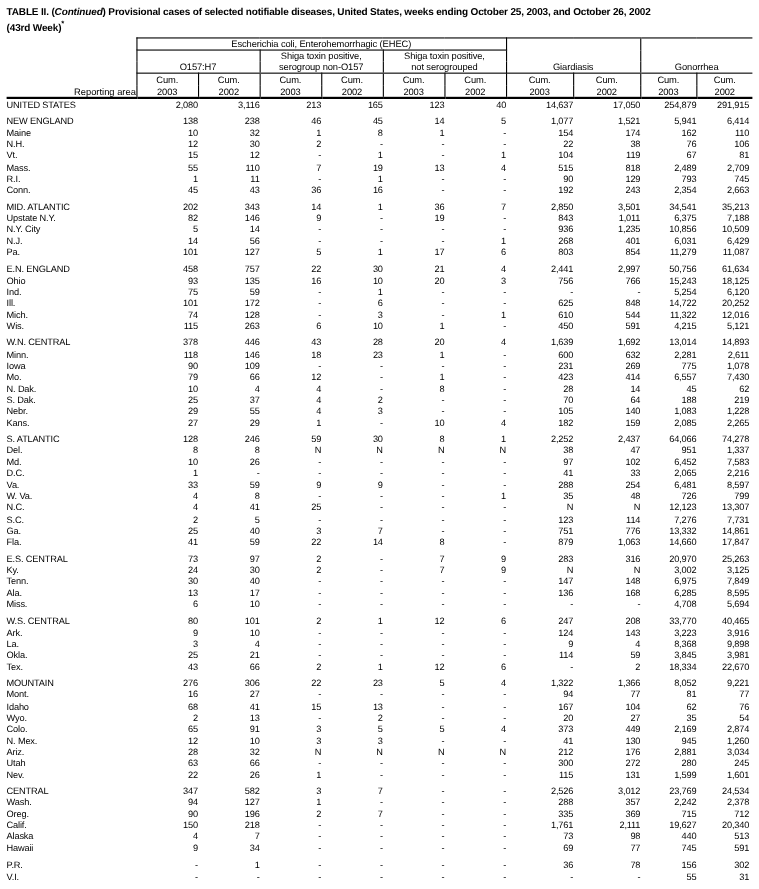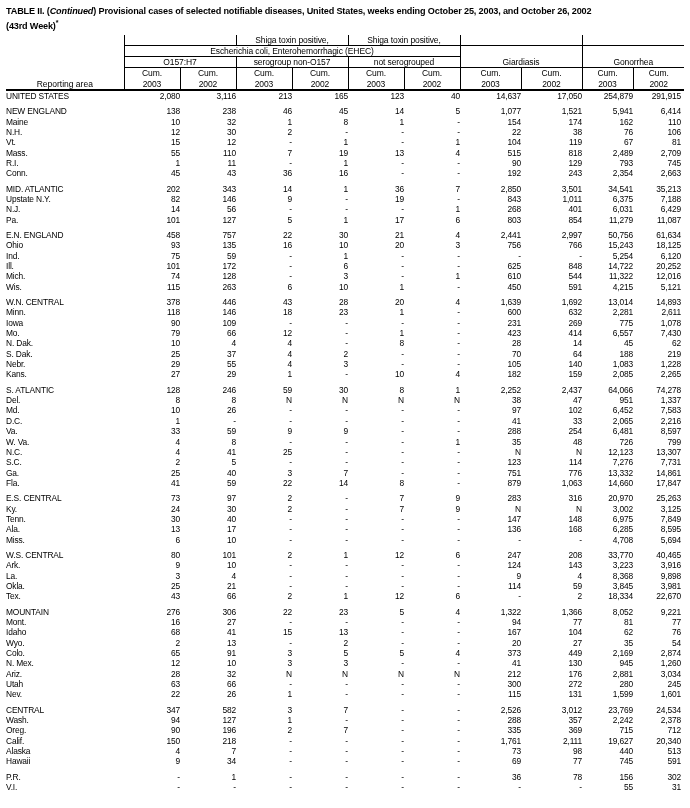--- a/index.html
+++ b/index.html
@@ -51,21 +51,21 @@
 
   
   .hdr {
     text-align: center;
     font-size: 8.5px;
     line-height: 10.2px;
     letter-spacing: -0.1px;
     padding-bottom: 1px;
   }
   .hdr-area {
-    text-align: center;
+    text-align: right;
     font-size: 8.5px;
     padding-left: 2px;
     padding-bottom: 1px;
   }
   .bb { border-bottom: 1.1px solid #000; }
   .bt { border-top: 1.1px solid #000; }
   .bl { border-left: 1.1px solid #000; }
   .br { border-right: 1.1px solid #000; }
   .thick-bb { border-bottom: 2px solid #000; }
 
@@ -114,32 +114,32 @@
         <col style="width:56px">
       <col style="width:61px">
         <col style="width:61px">
       <col style="width:51px">
         <col style="width:51px">
     </colgroup>
     <thead>
 
       <tr>
         <td class="hdr">&nbsp;</td>
+        <td class="hdr bl bt bb br" colspan="6"><span class="ital">Escherichia coli</span><span>, Enterohemorrhagic (EHEC)</span></td>
+        <td class="hdr bt" colspan="2">&nbsp;</td>
+        <td class="hdr bl bt" colspan="2">&nbsp;</td>
+      </tr>
+
+      <tr>
+        <td class="hdr">&nbsp;</td>
         <td class="hdr bl" colspan="2"></td>
         <td class="hdr bl" colspan="2">Shiga toxin positive,</td>
         <td class="hdr bl br" colspan="2">Shiga toxin positive,</td>
         <td class="hdr" colspan="2"></td>
         <td class="hdr bl" colspan="2"></td>
-      </tr>
-
-      <tr>
-        <td class="hdr">&nbsp;</td>
-        <td class="hdr bl bt bb br" colspan="6"><span class="ital">Escherichia coli</span><span>, Enterohemorrhagic (EHEC)</span></td>
-        <td class="hdr bt" colspan="2">&nbsp;</td>
-        <td class="hdr bl bt" colspan="2">&nbsp;</td>
       </tr>
 
       <tr>
         <td class="hdr">&nbsp;</td>
         <td class="hdr bl bb" colspan="2">O157:H7</td>
         <td class="hdr bl bb" colspan="2">serogroup non-O157</td>
         <td class="hdr bl bb br" colspan="2">not serogrouped</td>
         <td class="hdr bb" colspan="2">Giardiasis</td>
         <td class="hdr bl bb" colspan="2">Gonorrhea</td>
       </tr>
@@ -303,20 +303,33 @@
           <td class="num">9</td>
           <td class="num">-</td>
           <td class="num">19</td>
           <td class="num">-</td>
           <td class="num">843</td>
           <td class="num">1,011</td>
           <td class="num">6,375</td>
           <td class="num lastcol">7,188</td>
         </tr>
         <tr class="data state">
+          <td class="area">N.Y. City</td>
+          <td class="num">5</td>
+          <td class="num">14</td>
+          <td class="num">-</td>
+          <td class="num">-</td>
+          <td class="num">-</td>
+          <td class="num">-</td>
+          <td class="num">936</td>
+          <td class="num">1,235</td>
+          <td class="num">10,856</td>
+          <td class="num lastcol">10,509</td>
+        </tr>
+        <tr class="data state">
           <td class="area">N.J.</td>
           <td class="num">14</td>
           <td class="num">56</td>
           <td class="num">-</td>
           <td class="num">-</td>
           <td class="num">-</td>
           <td class="num">1</td>
           <td class="num">268</td>
           <td class="num">401</td>
           <td class="num">6,031</td>

